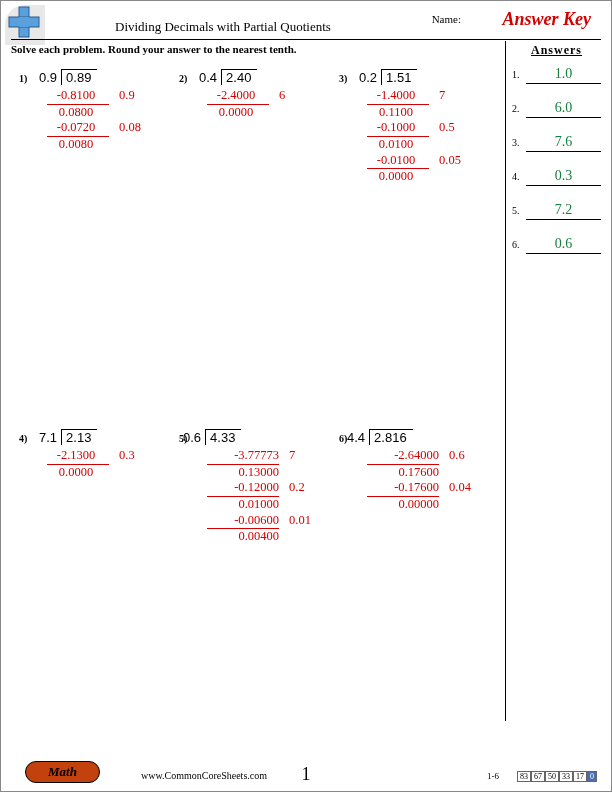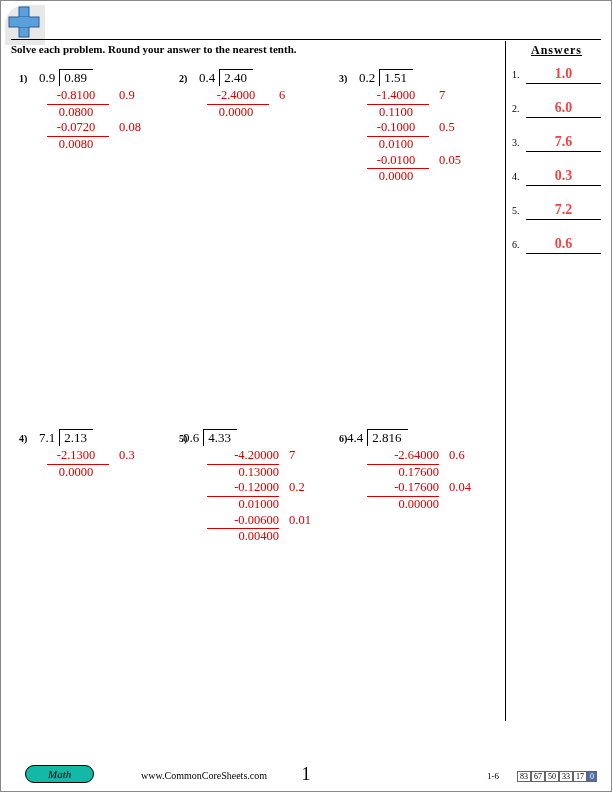--- a/index.html
+++ b/index.html
@@ -90,22 +90,22 @@
     margin-bottom: 16px;
   }
   .ans-num {
     width: 14px;
     font-size: 10px;
   }
   .ans-val {
     flex: 1;
     border-bottom: 1px solid #000;
     text-align: center;
-    color: #ef4444;
-    font-weight: bold;
+    color: #15803d;
+    font-weight: normal;
     font-size: 14px;
     padding-bottom: 1px;
   }
   .work-area {
     position: absolute;
     top: 58px;
     left: 10px;
     right: 112px;
     bottom: 50px;
   }
@@ -116,21 +116,21 @@
   .problem .pnum {
     font-weight: bold;
     font-size: 10px;
     position: absolute;
     left: -2px;
     top: 4px;
   }
   .division {
     display: inline-block;
     position: relative;
-    font-family: Liberation Serif, serif;
+    font-family: Liberation Sans, sans-serif;
     font-size: 13px;
   }
   .divisor {
     display: inline-block;
     padding-right: 4px;
   }
   .dividend {
     display: inline-block;
     border-left: 1px solid #000;
     border-top: 1px solid #000;
@@ -158,24 +158,24 @@
     bottom: 6px;
     left: 10px; right: 10px;
     height: 28px;
   }
   .math-badge {
     position: absolute;
     left: 14px; bottom: 2px;
     border: 1.5px solid #000;
     border-radius: 14px;
     padding: 2px 22px;
-    font-weight: normal;
+    font-weight: bold;
     font-style: italic;
-    font-size: 11px;
-    background: #14b8a6;
+    font-size: 13px;
+    background: #c2410c;
   }
   .url {
     position: absolute;
     left: 130px;
     bottom: 4px;
     font-size: 10px;
   }
   .pagenum {
     position: absolute;
     left: 50%;
@@ -209,20 +209,25 @@
 
   <div class="corner-logo">
     <svg viewBox="0 0 40 40">
       <path d="M0 40 L0 20 A20 20 0 0 1 20 0 L40 0 L40 40 Z" fill="#e8e8e8"></path>
       <rect x="14" y="2" width="10" height="30" fill="#5aa0dd" stroke="#2a5a90"></rect>
       <rect x="4" y="12" width="30" height="10" fill="#5aa0dd" stroke="#2a5a90"></rect>
       <rect x="14" y="12" width="10" height="10" fill="#5aa0dd"></rect>
     </svg>
   </div>
 
+  <div class="header">
+    <span class="header-title">Dividing Decimals with Partial Quotients</span>
+    <span class="header-name">Name:</span>
+    <span class="header-key">Answer Key</span>
+  </div>
 
   <div class="hr1"></div>
 
   <div class="instruct">Solve each problem. Round your answer to the nearest tenth.</div>
 
   <div class="answers-col">
     <div class="ans-title">Answers</div>
     <div id="answers-slot">
         <div class="ans-line">
           <span class="ans-num">1.</span>
@@ -332,21 +337,21 @@
           <div class="line">
             <span style="width: 4px;"></span>
             <span class="rule col1" style="width: 62px; height: 1px;"></span>
           </div>
           <div class="line">
             <span class="col1">0.0000</span>
           </div>
         </div></div>
       <div class="problem" style="left: 170px; top: 370px;"><span class="pnum">5)</span><div class="division" style="margin-left: 2px;"><span class="divisor">0.6</span><span class="dividend">4.33</span></div><div class="work">
           <div class="line">
-            <span class="col1w">-4.20000</span>
+            <span class="col1w">-3.77773</span>
             <span class="q">7</span>
           </div>
           <div class="line">
             <span style="width: 4px;"></span>
             <span class="rule col1w" style="width: 72px; height: 1px;"></span>
           </div>
           <div class="line">
             <span class="col1w">0.13000</span>
           </div>
           <div class="line">

